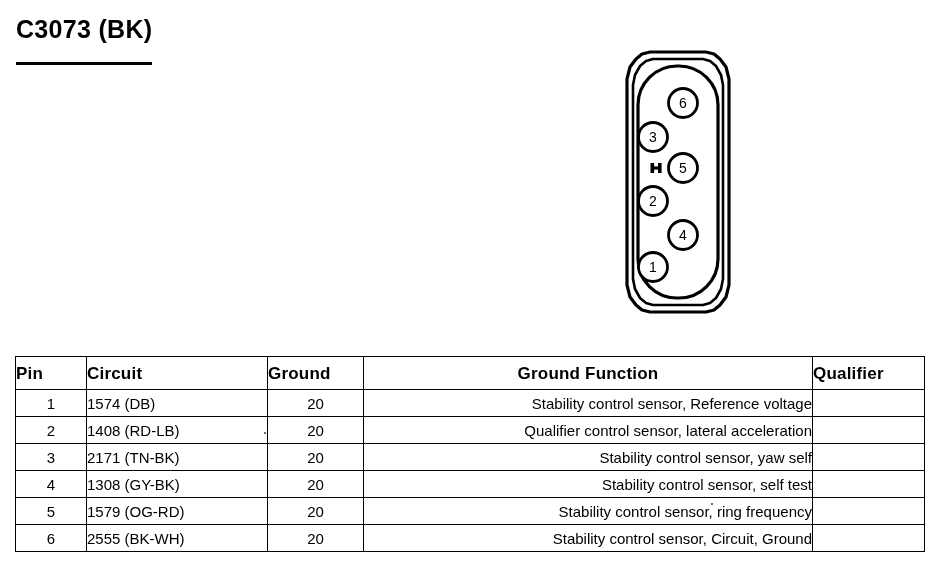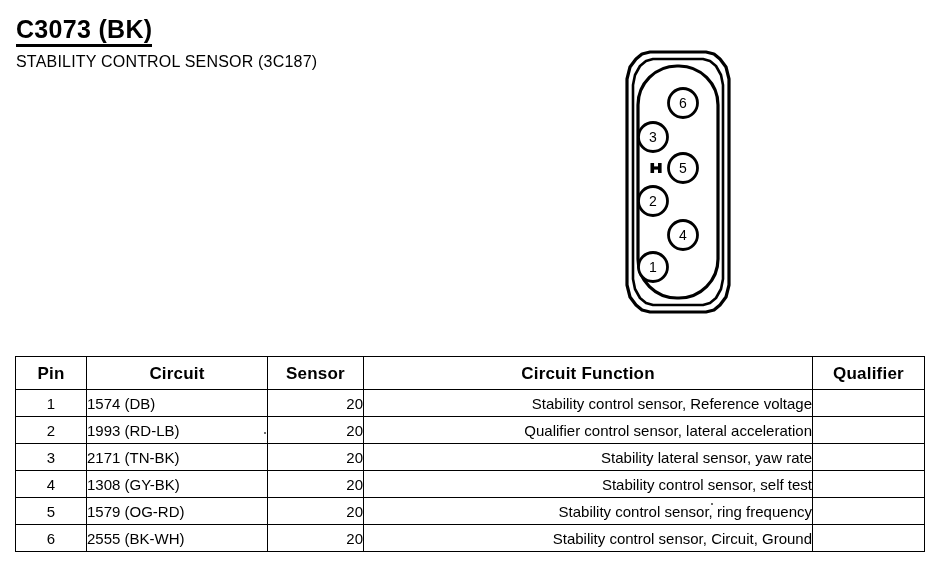--- a/index.html
+++ b/index.html
@@ -24,21 +24,21 @@
     top: 16px;
     width: 560px;
   }
   #connector-title {
     font-size: 25px;
     font-weight: bold;
     letter-spacing: 0.3px;
     line-height: 1.08;
     display: inline-block;
     border-bottom: 3px solid #000;
-    padding-bottom: 1px;
+    padding-bottom: 19px;
   }
   #part-number {
     font-size: 22px;
     font-weight: bold;
     letter-spacing: 0.2px;
     margin-top: 16px;
     line-height: 1.1;
   }
   #component-name {
     font-size: 16px;
@@ -81,43 +81,42 @@
     height: 26px;
     vertical-align: middle;
     font-size: 15px;
     font-weight: normal;
     line-height: 1;
   }
   #pin-table thead th {
     height: 32px;
     font-size: 17px;
     font-weight: bold;
-    text-align: center;
+    text-align: left;
     letter-spacing: 0.2px;
   }
   .col-pin      { width: 70px;  text-align: center; }
   .col-circuit  { width: 180px; text-align: left; }
-  .col-gauge    { width: 95px;  text-align: right; }
+  .col-gauge    { width: 95px;  text-align: center; }
   .col-function { width: 448px; text-align: right; padding-left: 7px !important; }
   .col-qual     { width: 111px; text-align: center; margin-left: 32px; }
 
   
   .speck {
     position: absolute;
     background: #3a3a3a;
     border-radius: 50%;
     pointer-events: none;
   }
 </style>
 </head>
 <body>
 
 <div id="header-block">
   <div id="connector-title">C3073 (BK)</div>
-  <div id="component-name">STABILITY CONTROL SENSOR (3C187)</div>
 </div>
 
 <div id="connector-diagram">
   <svg width="145" height="285" viewBox="0 0 145 285">
 
     <path d="M 18 22
              L 24 14 L 30 9 L 38 7
              L 94 7 L 102 9 L 108 14 L 114 22
              L 117 34 L 117 240 L 114 252
              L 108 260 L 102 265 L 94 267
@@ -165,45 +164,45 @@
       <text class="pin-num-text" x="41" y="222" text-anchor="middle" dominant-baseline="central">1</text>
     </g>
   </svg>
 </div>
 
 <table id="pin-table">
   <thead>
     <tr>
       <th class="col-pin">Pin</th>
       <th class="col-circuit">Circuit</th>
-      <th class="col-gauge">Sensor</th>
-      <th class="col-function" style="text-align:center;padding-left:0 !important;">Circuit Function</th>
+      <th class="col-gauge">Ground</th>
+      <th class="col-function" style="text-align:center;padding-left:0 !important;">Ground Function</th>
       <th class="col-qual">Qualifier</th>
     </tr>
   </thead>
   <tbody>
     <tr>
       <td class="col-pin">1</td>
       <td class="col-circuit">1574 (DB)</td>
       <td class="col-gauge">20</td>
       <td class="col-function">Stability control sensor, Reference voltage</td>
       <td class="col-qual"></td>
     </tr>
     <tr>
       <td class="col-pin">2</td>
-      <td class="col-circuit">1993 (RD-LB)</td>
+      <td class="col-circuit">1408 (RD-LB)</td>
       <td class="col-gauge">20</td>
       <td class="col-function">Qualifier control sensor, lateral acceleration</td>
       <td class="col-qual"></td>
     </tr>
     <tr>
       <td class="col-pin">3</td>
       <td class="col-circuit">2171 (TN-BK)</td>
       <td class="col-gauge">20</td>
-      <td class="col-function">Stability lateral sensor, yaw rate</td>
+      <td class="col-function">Stability control sensor, yaw self</td>
       <td class="col-qual"></td>
     </tr>
     <tr>
       <td class="col-pin">4</td>
       <td class="col-circuit">1308 (GY-BK)</td>
       <td class="col-gauge">20</td>
       <td class="col-function">Stability control sensor, self test</td>
       <td class="col-qual"></td>
     </tr>
     <tr>

